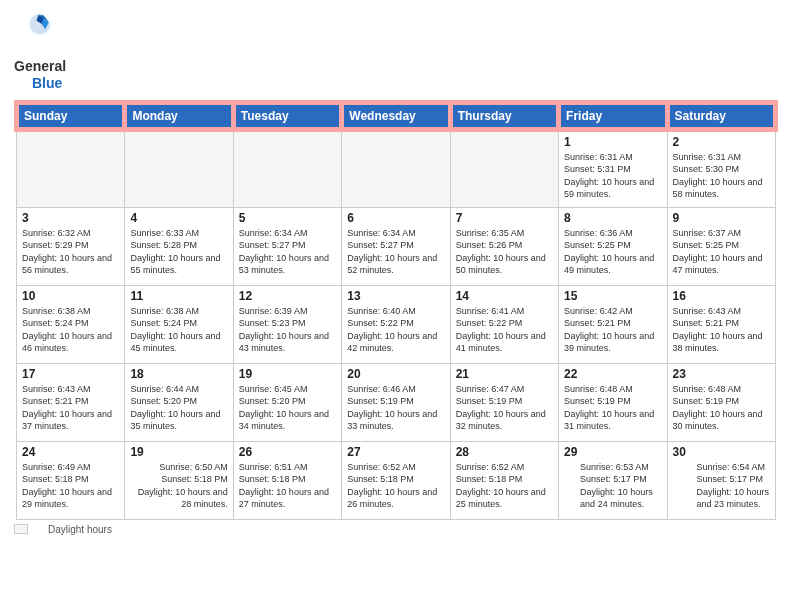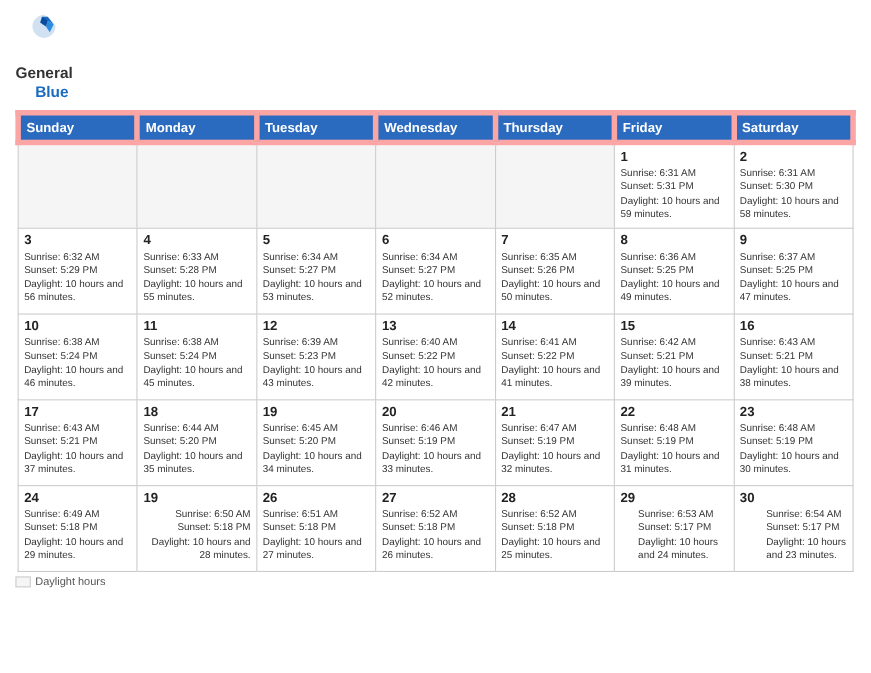--- a/index.html
+++ b/index.html
@@ -94,21 +94,21 @@
       display: flex;
       align-items: center;
       margin-top: 4px;
       font-size: 10px;
       color: #555;
       gap: 6px;
     }
     .daylight-legend {
       display: flex;
       align-items: center;
-      gap: 4px;
+      gap: 20px;
     }
     .legend-box {
       width: 14px;
       height: 10px;
       background: #f5f5f5;
       border: 1px solid #ccc;
       display: inline-block;
     }
   </style>
 </head>

